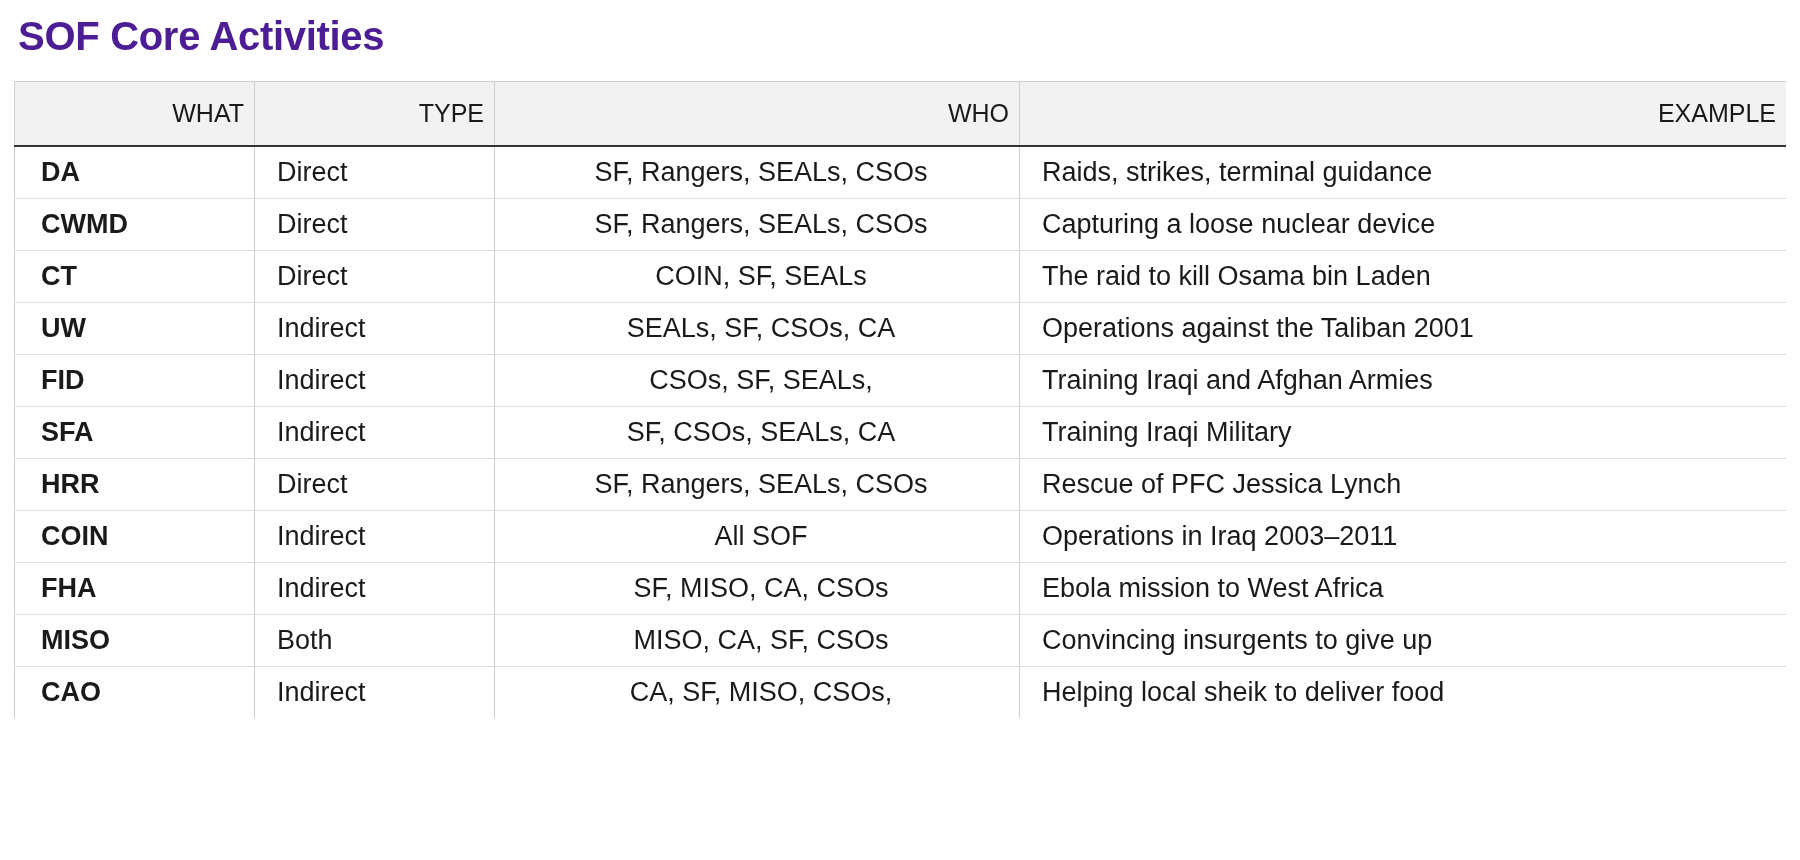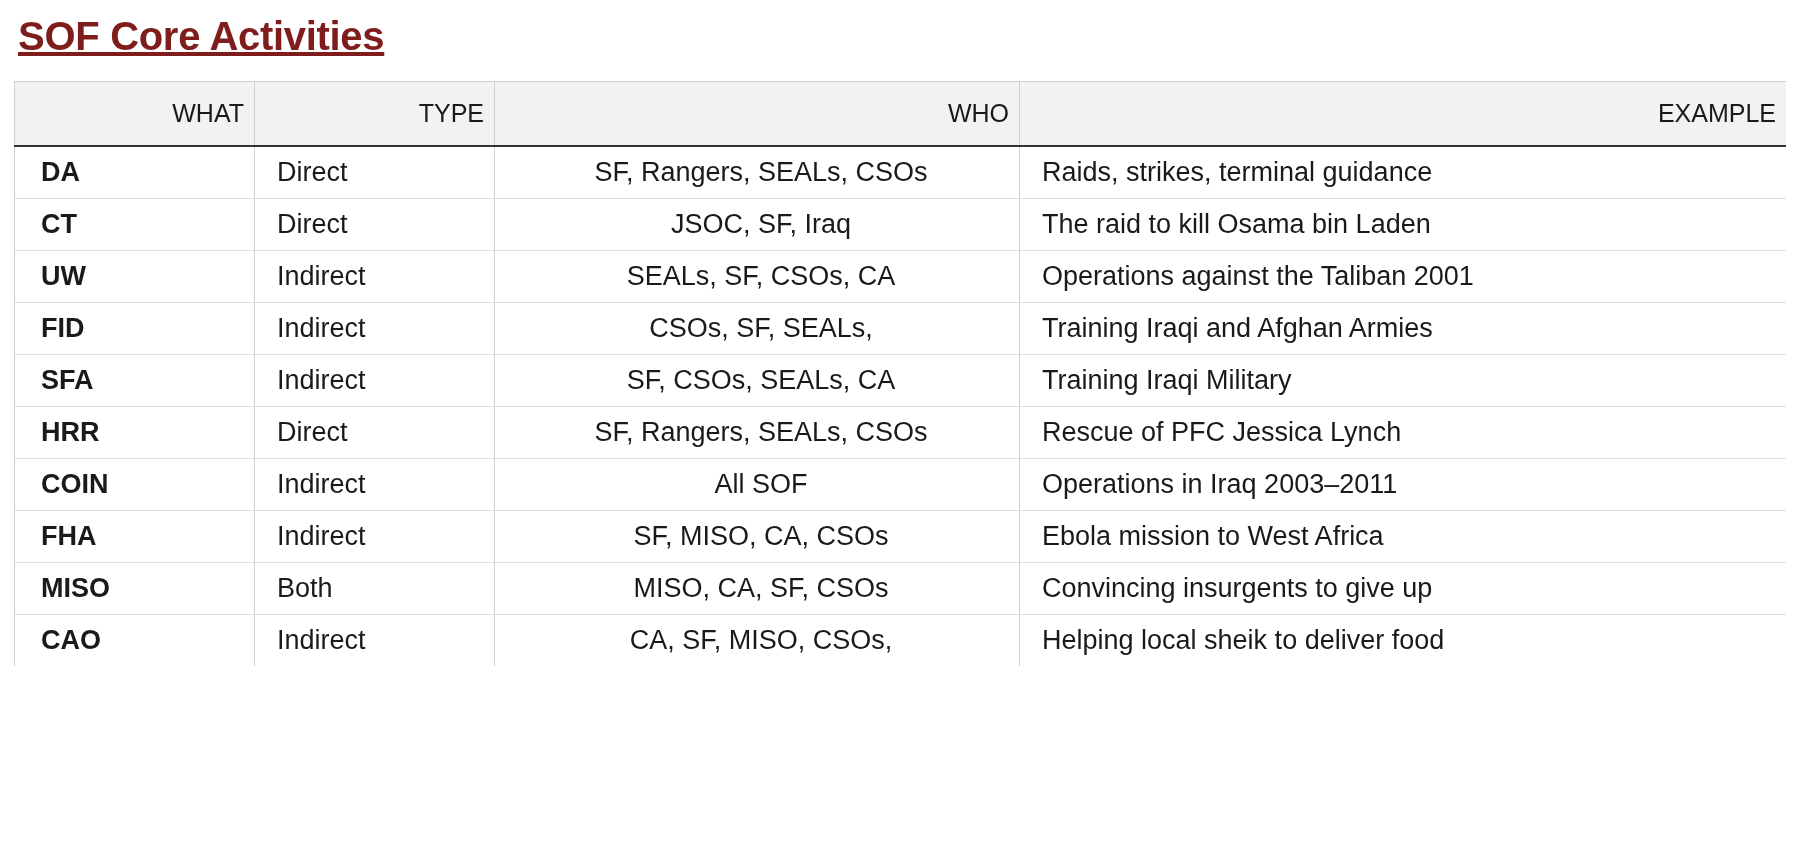--- a/index.html
+++ b/index.html
@@ -15,23 +15,22 @@
     overflow: hidden;
   }
   .page {
     padding: 14px 14px 0 14px;
     box-sizing: border-box;
   }
   .page-title {
     font-size: 40px;
     font-weight: bold;
     letter-spacing: -0.3px;
-    color: #7f1d1d;
+    color: #4c1d95;
     margin: 0 0 22px 4px;
-    text-decoration: underline;
   }
   table.activities {
     width: 100%;
     border-collapse: collapse;
     table-layout: fixed;
   }
   table.activities col.c-what { width: 240px; }
   table.activities col.c-type { width: 240px; }
   table.activities col.c-who  { width: 525px; }
   table.activities col.c-example { width: auto; }
@@ -94,23 +93,29 @@
       </tr>
     </thead>
     <tbody>
       <tr>
         <td class="col-what">DA</td>
         <td class="col-type">Direct</td>
         <td class="col-who">SF, Rangers, SEALs, CSOs</td>
         <td class="col-example">Raids, strikes, terminal guidance</td>
       </tr>
       <tr>
+        <td class="col-what">CWMD</td>
+        <td class="col-type">Direct</td>
+        <td class="col-who">SF, Rangers, SEALs, CSOs</td>
+        <td class="col-example">Capturing a loose nuclear device</td>
+      </tr>
+      <tr>
         <td class="col-what">CT</td>
         <td class="col-type">Direct</td>
-        <td class="col-who">JSOC, SF, Iraq</td>
+        <td class="col-who">COIN, SF, SEALs</td>
         <td class="col-example">The raid to kill Osama bin Laden</td>
       </tr>
       <tr>
         <td class="col-what">UW</td>
         <td class="col-type">Indirect</td>
         <td class="col-who">SEALs, SF, CSOs, CA</td>
         <td class="col-example">Operations against the Taliban 2001</td>
       </tr>
       <tr>
         <td class="col-what">FID</td>

